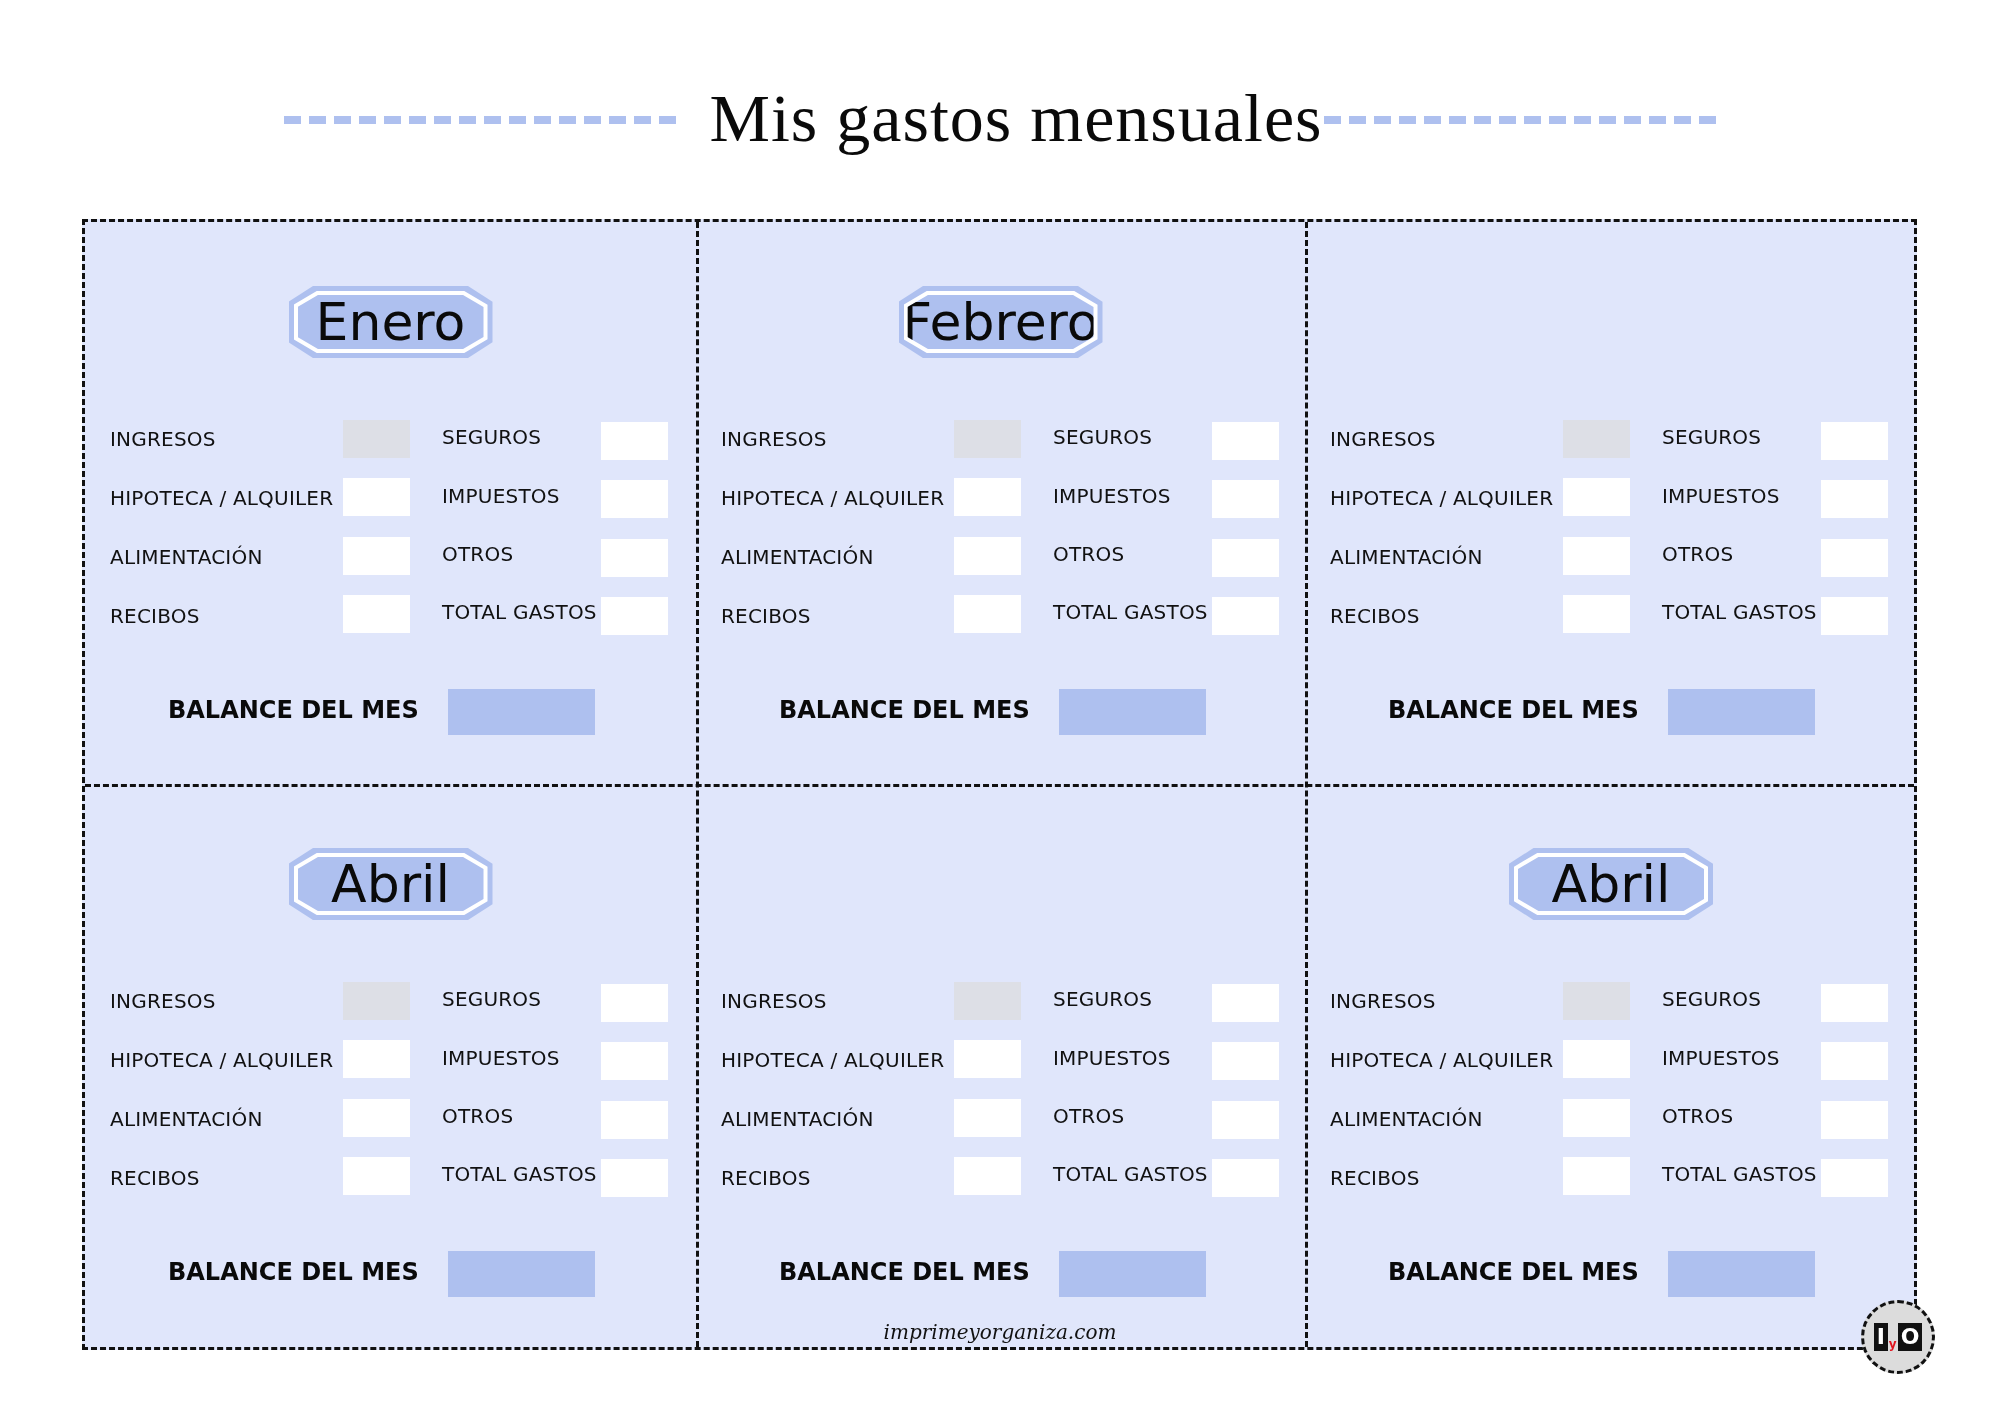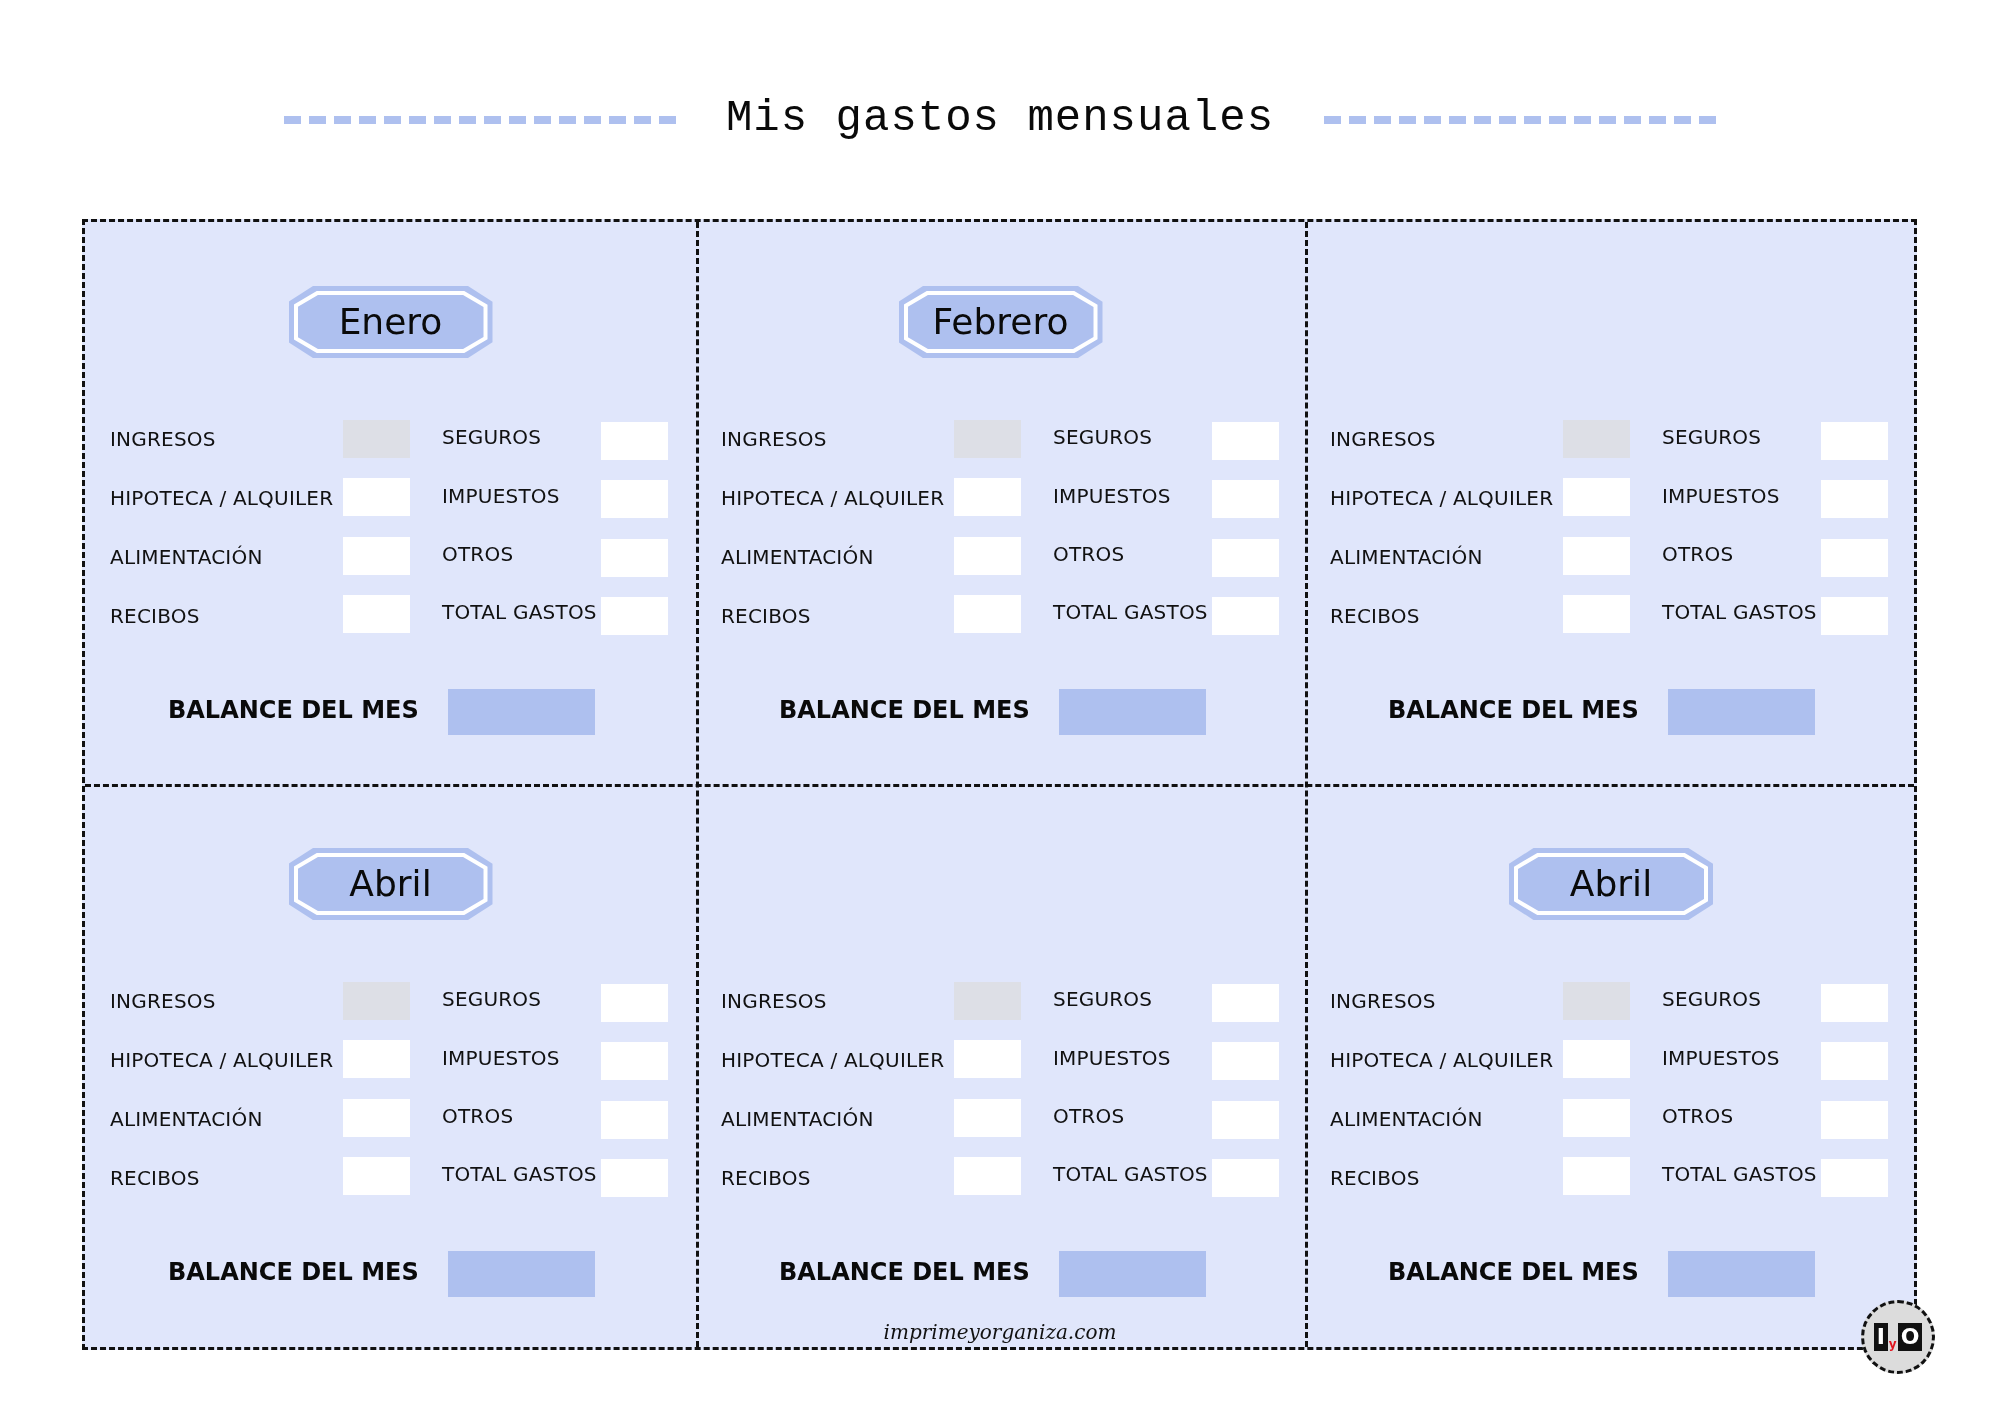--- a/index.html
+++ b/index.html
@@ -10,22 +10,22 @@
   .title-row {
     position:absolute; left:0; top:78px; width:2000px; height:80px;
   }
   .dashes {
     position:absolute; top:38px; height:8px;
     background: repeating-linear-gradient(90deg, #aec0ef 0 17px, transparent 17px 25px);
   }
   .dashes.left { left:284px; width:392px; }
   .dashes.right { left:1324px; width:392px; }
   .title {
-    position:absolute; left:676px; width:648px; top:0; text-align:center;
-    font-family:Liberation Mono, monospace; font-size:44px; font-weight:400; line-height:80px;
+    position:absolute; left:692px; width:648px; top:0; text-align:center;
+    font-family:Liberation Serif, serif; font-size:68px; font-weight:400; line-height:80px;
     letter-spacing:1px; color:#0a0a0a;
   }
   .grid {
     position:absolute; left:82px; top:219px; width:1835px; height:1131px;
     background:#e0e6fb;
     border:3px dashed #111; box-sizing:border-box;
   }
   .cell {
     position:absolute; box-sizing:border-box;
   }
@@ -47,21 +47,21 @@
     background:#ffffff;
     clip-path: polygon(12% 0, 88% 0, 100% 22%, 100% 78%, 88% 100%, 12% 100%, 0 78%, 0 22%);
   }
   .badge-fill {
     position:absolute; left:9px; top:9px; right:9px; bottom:9px;
     background:#aec0ef;
     clip-path: polygon(11% 0, 89% 0, 100% 22%, 100% 78%, 89% 100%, 11% 100%, 0 78%, 0 22%);
     display:flex; align-items:center; justify-content:center;
   }
   .badge-label {
-    font-family:"DejaVu Sans", sans-serif; font-size:36px; color:#0a0a0a; line-height:1;
+    font-family:"DejaVu Sans", sans-serif; font-size:52px; color:#0a0a0a; line-height:1;
   }
   .field-label {
     position:absolute; font-family:"DejaVu Sans", sans-serif; font-size:20px;
     text-transform:uppercase; color:#111; white-space:nowrap; letter-spacing:0.2px;
   }
   .box {
     position:absolute; width:67px; height:38px; background:#ffffff;
   }
   .box.grey { background:#dddfe6; }
   .balance-label {

